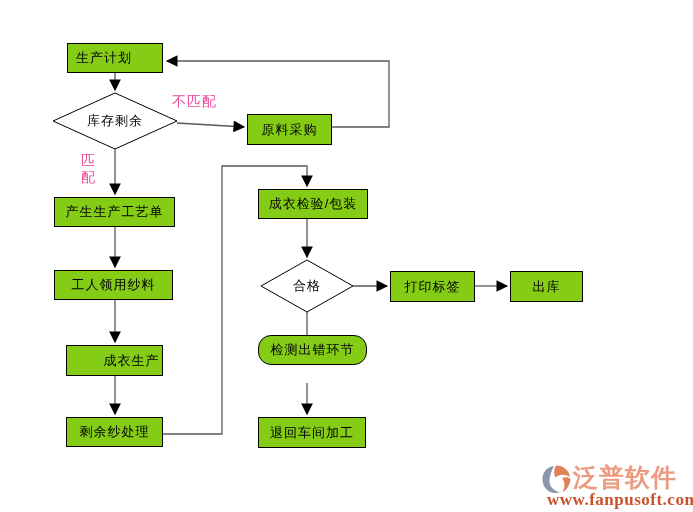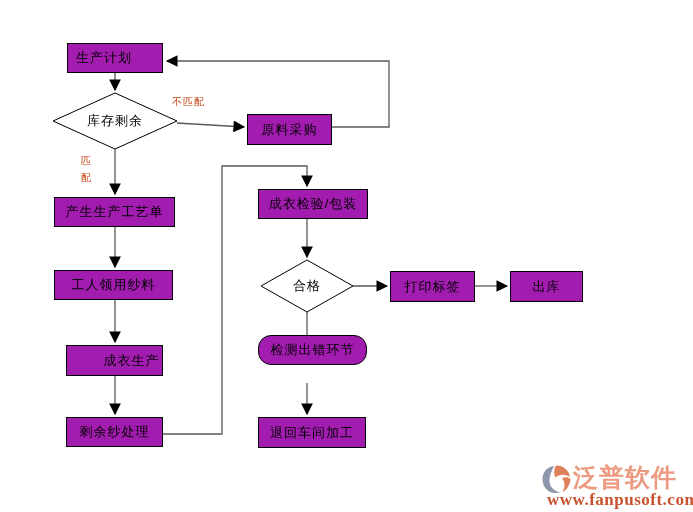--- a/index.html
+++ b/index.html
@@ -6,40 +6,40 @@
   body {
     width: 693px; height: 512px;
     font-family: "Liberation Sans", "DejaVu Sans", sans-serif;
     position: relative; overflow: hidden;
   }
   #canvas { position: absolute; left: 0; top: 0; width: 693px; height: 512px; }
   #wires { position: absolute; left: 0; top: 0; width: 693px; height: 512px; }
 
   .node {
     position: absolute;
-    background: #a21caf;
+    background: #84cc16;
     border: 1px solid #000000;
     box-sizing: border-box;
     display: flex; align-items: center; justify-content: center;
     font-size: 13px; color: #000000;
     letter-spacing: 1px;
     white-space: nowrap;
   }
   .node.align-left { justify-content: flex-start; padding-left: 8px; }
 
   .diamond-label {
     position: absolute;
     display: flex; align-items: center; justify-content: center;
     font-size: 13px; color: #000000; letter-spacing: 1px;
     pointer-events: none;
   }
 
   .edge-label {
     position: absolute;
-    font-size: 10px; color: #c2410c;
+    font-size: 14px; color: #ec4899;
     letter-spacing: 1px;
     line-height: 17px;
   }
   .edge-label.vertical { width: 15px; word-break: break-all; letter-spacing: 0; }
 
   
   .logo {
     position: absolute; right: 4px; bottom: 6px;
     width: 150px; height: 42px;
   }

